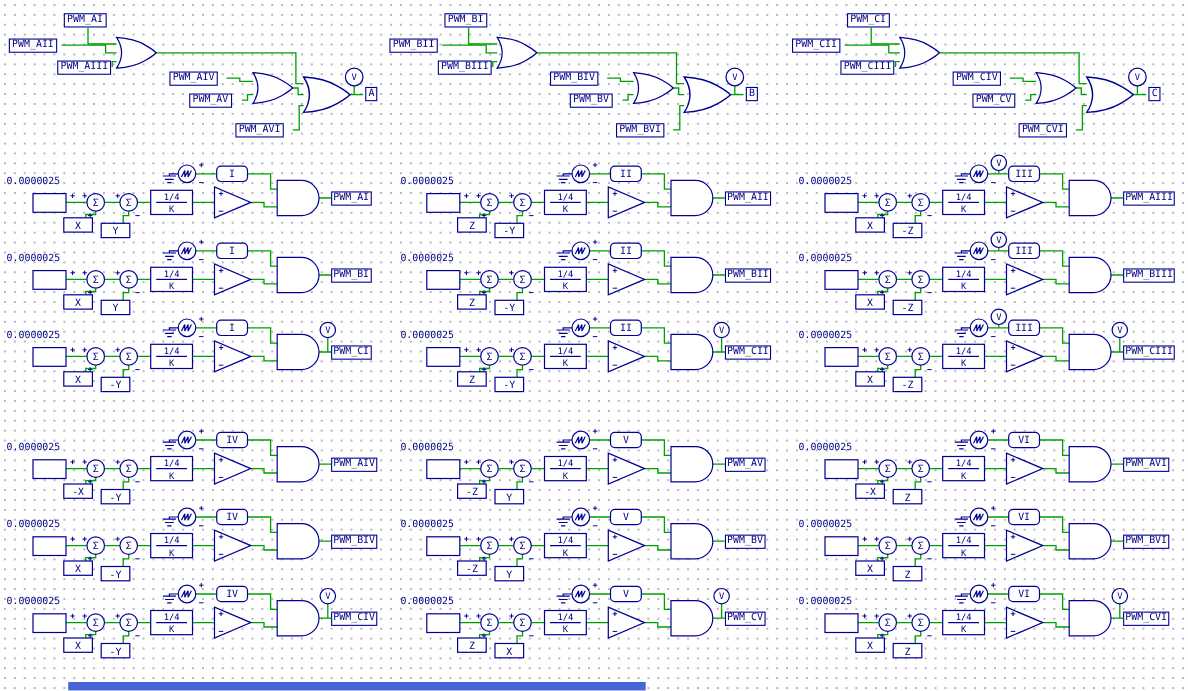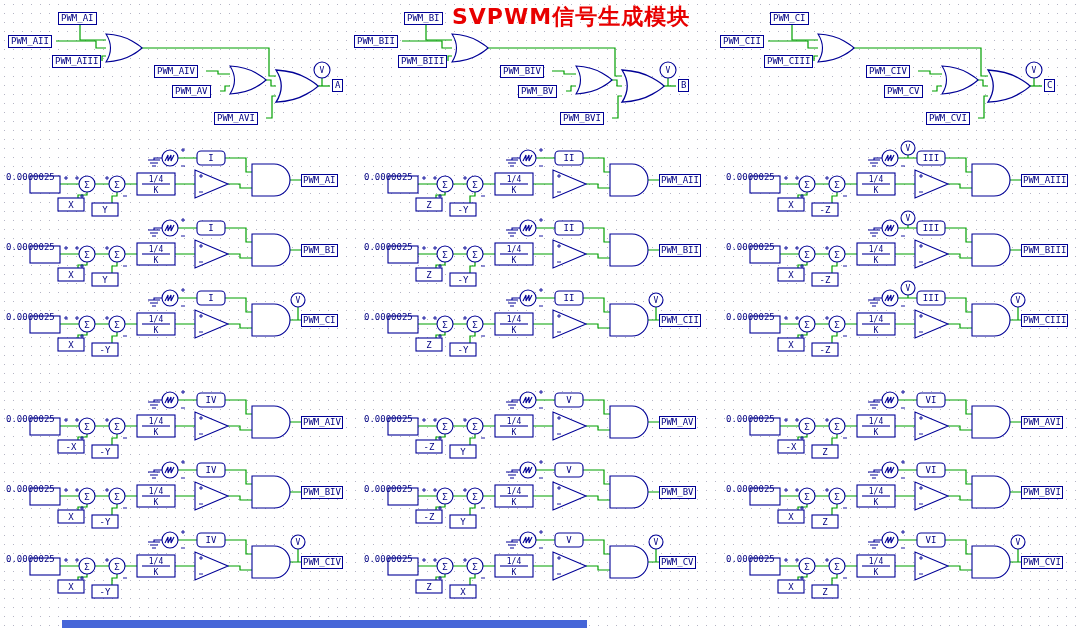--- a/index.html
+++ b/index.html
@@ -19,38 +19,37 @@
   text { fill:var(--lbl,#000082); font-family:"DejaVu Sans Mono","Liberation Mono",monospace; }
   .t9 { font-size:9px; }
   .t8 { font-size:8px; }
   .row, .orsec { position:absolute; width:345px; height:70px; }
   .orsec { width:350px; height:130px; }
   .wire-label {
     position:absolute; font-size:9px; color:var(--lbl,#000082);
     border:1px solid var(--comp,#000096); background:#fff; padding:0 2px;
     line-height:11px; white-space:nowrap;
   }
-  .plain-label { position:absolute; font-size:9px; color:var(--lbl,#000082); white-space:nowrap;margin-top:12px; }
+  .plain-label { position:absolute; font-size:9px; color:var(--lbl,#000082); white-space:nowrap; }
   .out-label {
     position:absolute; font-size:9px; color:var(--lbl,#000082); background:#fff;
     border:1px solid var(--comp,#000096); padding:0 1px; line-height:11px; white-space:nowrap;
   }
   #title {
     position:absolute; left:452px; top:2px; font-size:22px; font-weight:bold;
     color:var(--title,#e80000); font-family:"DejaVu Sans","Liberation Sans",sans-serif;
     letter-spacing:1px; white-space:nowrap;
   }
   #bottom-bar { position:absolute; left:62px; top:620px; width:525px; height:8px; background:var(--bar,#4666d8); }
   .hide { display:none; }
 </style>
 </head>
 <body>
 
 <div id="canvas">
-  <div id="title">SVPWM信号生成模块</div>
   <div id="bottom-bar"></div>
 <div class="row" style="left: 2px; top: 146px;">
   <svg width="345" height="70" viewBox="0 0 345 70">
     <g>
       <path class="wire" d="M176,12 H195 M223,12 H244 V26 H250"></path>
       <path class="wire" d="M58,38 H77 M93,38 H107 M123,38 H135 M173,38 H193 M226,38 H238 V42 H250 M288,34 H299"></path>
       <path class="wire" d="M76,52 V49 H85 V46 M110,57 V50 H115 V46"></path>
     </g>
     <g>
       <path class="comp" d="M160,12 H152 V14 M146,14 H158 M148,17 H156 M150,20 H154"></path>

